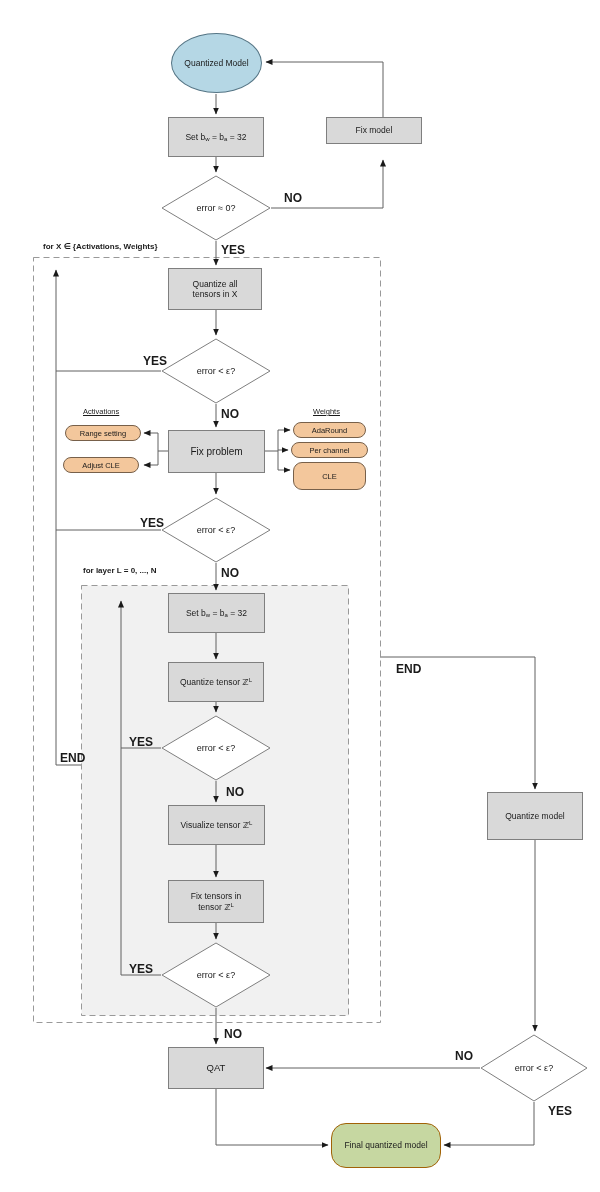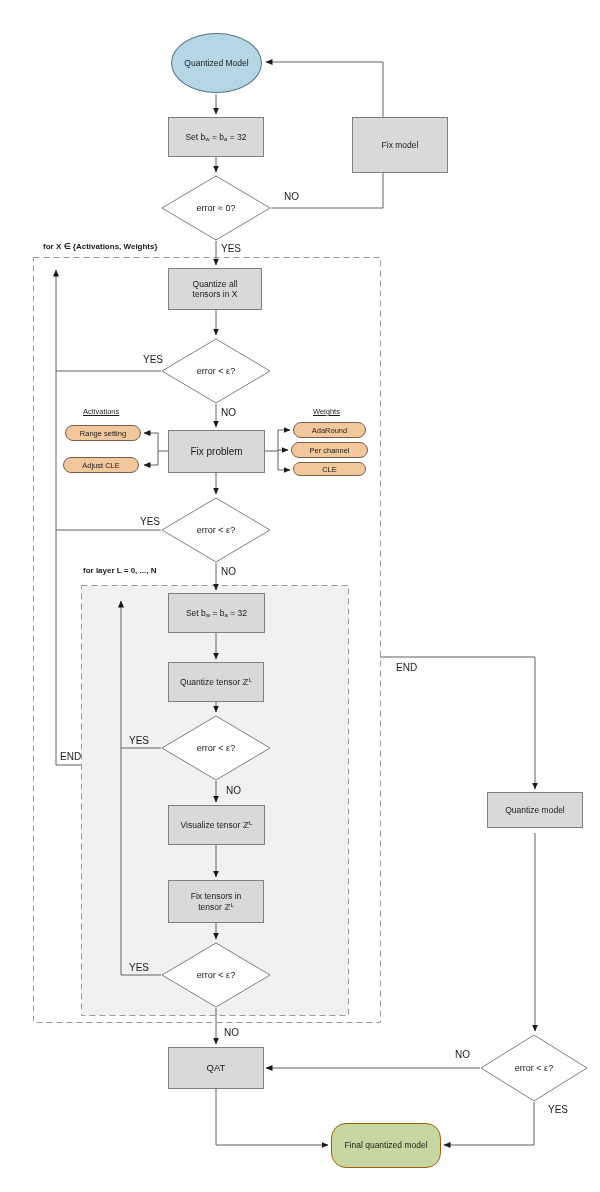--- a/index.html
+++ b/index.html
@@ -22,21 +22,21 @@
     background:#f3c79c;border:1px solid #77604a;border-radius:9px;
     font-size:7.5px;
   }
   .diamond{position:absolute;}
   .diamond svg{position:absolute;left:0;top:0;}
   .dtext{
     position:absolute;left:0;top:0;width:100%;height:100%;
     display:flex;align-items:center;justify-content:center;
     font-size:9px;
   }
-  .elabel{position:absolute;font-size:10px;font-weight:normal;white-space:nowrap;}
+  .elabel{position:absolute;font-size:12px;font-weight:bold;white-space:nowrap;}
   .llabel{position:absolute;font-size:8px;white-space:nowrap;font-weight:bold;}
   .utitle{position:absolute;font-size:7.5px;text-decoration:underline;white-space:nowrap;}
   sub{font-size:6px;vertical-align:-1px;line-height:0;}
   sup{font-size:6px;vertical-align:3px;line-height:0;}
   .qat{font-size:9.5px;}
 </style>
 </head>
 <body>
 
 <div id="canvas">
@@ -112,21 +112,21 @@
       <path d="M208,1088 L208,1145 L320,1145" marker-end="url(#ah)"></path>
 
       <path d="M526,1102 L526,1145 L436,1145" marker-end="url(#ah)"></path>
     </g>
   </svg>
 
   <div class="node ellipse" style="left:163px;top:33px;width:91px;height:60px;padding:0 12px;">
     <span>Quantized Model</span>
   </div>
 
-  <div class="node rect" style="left:344px;top:117px;width:96px;height:56px;">
+  <div class="node rect" style="left:318px;top:117px;width:96px;height:27px;">
     <span>Fix model</span>
   </div>
 
   <div class="node rect" style="left:160px;top:117px;width:96px;height:40px;">
     <span><span>Set b</span><sub>w</sub><span> = b</span><sub>a</sub><span> = 32</span></span>
   </div>
 
   <div class="diamond" style="left:153px;top:175px;width:110px;height:66px;">
     <svg width="110" height="66">
       <polygon points="55,1 109,33 55,65 1,33" fill="#ffffff" stroke="#7f7f7f"></polygon>
@@ -157,21 +157,21 @@
     <span>Adjust CLE</span>
   </div>
 
   <div class="utitle" style="left:305px;top:407px;">Weights</div>
   <div class="node pill" style="left:285px;top:422px;width:73px;height:16px;">
     <span>AdaRound</span>
   </div>
   <div class="node pill" style="left:283px;top:442px;width:77px;height:16px;">
     <span>Per channel</span>
   </div>
-  <div class="node pill" style="left:285px;top:462px;width:73px;height:14px;">
+  <div class="node pill" style="left:285px;top:462px;width:73px;height:28px;">
     <span>CLE</span>
   </div>
 
   <div class="diamond" style="left:153px;top:497px;width:110px;height:66px;">
     <svg width="110" height="66">
       <polygon points="55,1 109,33 55,65 1,33" fill="#ffffff" stroke="#7f7f7f"></polygon>
     </svg>
     <div class="dtext">error &lt; ε?</div>
   </div>
 
@@ -201,21 +201,21 @@
     </span>
   </div>
 
   <div class="diamond" style="left:153px;top:942px;width:110px;height:66px;">
     <svg width="110" height="66">
       <polygon points="55,1 109,33 55,65 1,33" fill="#ffffff" stroke="#7f7f7f"></polygon>
     </svg>
     <div class="dtext">error &lt; ε?</div>
   </div>
 
-  <div class="node rect" style="left:479px;top:792px;width:96px;height:36px;">
+  <div class="node rect" style="left:479px;top:792px;width:96px;height:48px;">
     <span>Quantize model</span>
   </div>
 
   <div class="diamond" style="left:472px;top:1034px;width:108px;height:68px;">
     <svg width="108" height="68">
       <polygon points="54,1 107,34 54,67 1,34" fill="#ffffff" stroke="#7f7f7f"></polygon>
     </svg>
     <div class="dtext">error &lt; ε?</div>
   </div>
 

